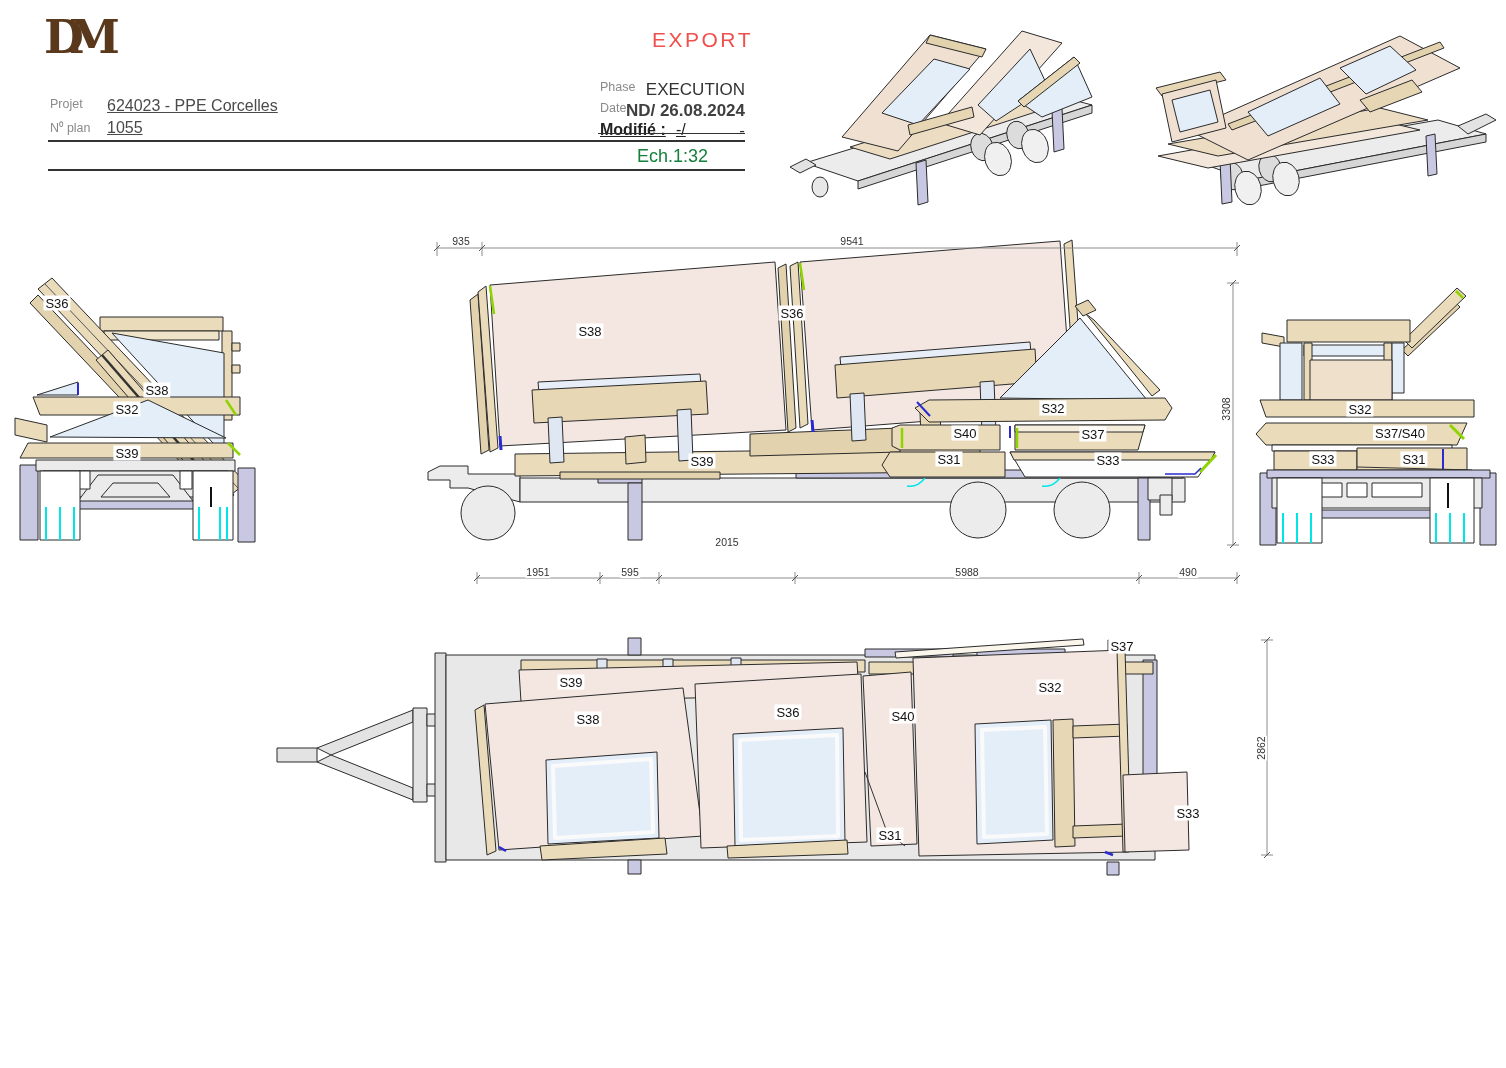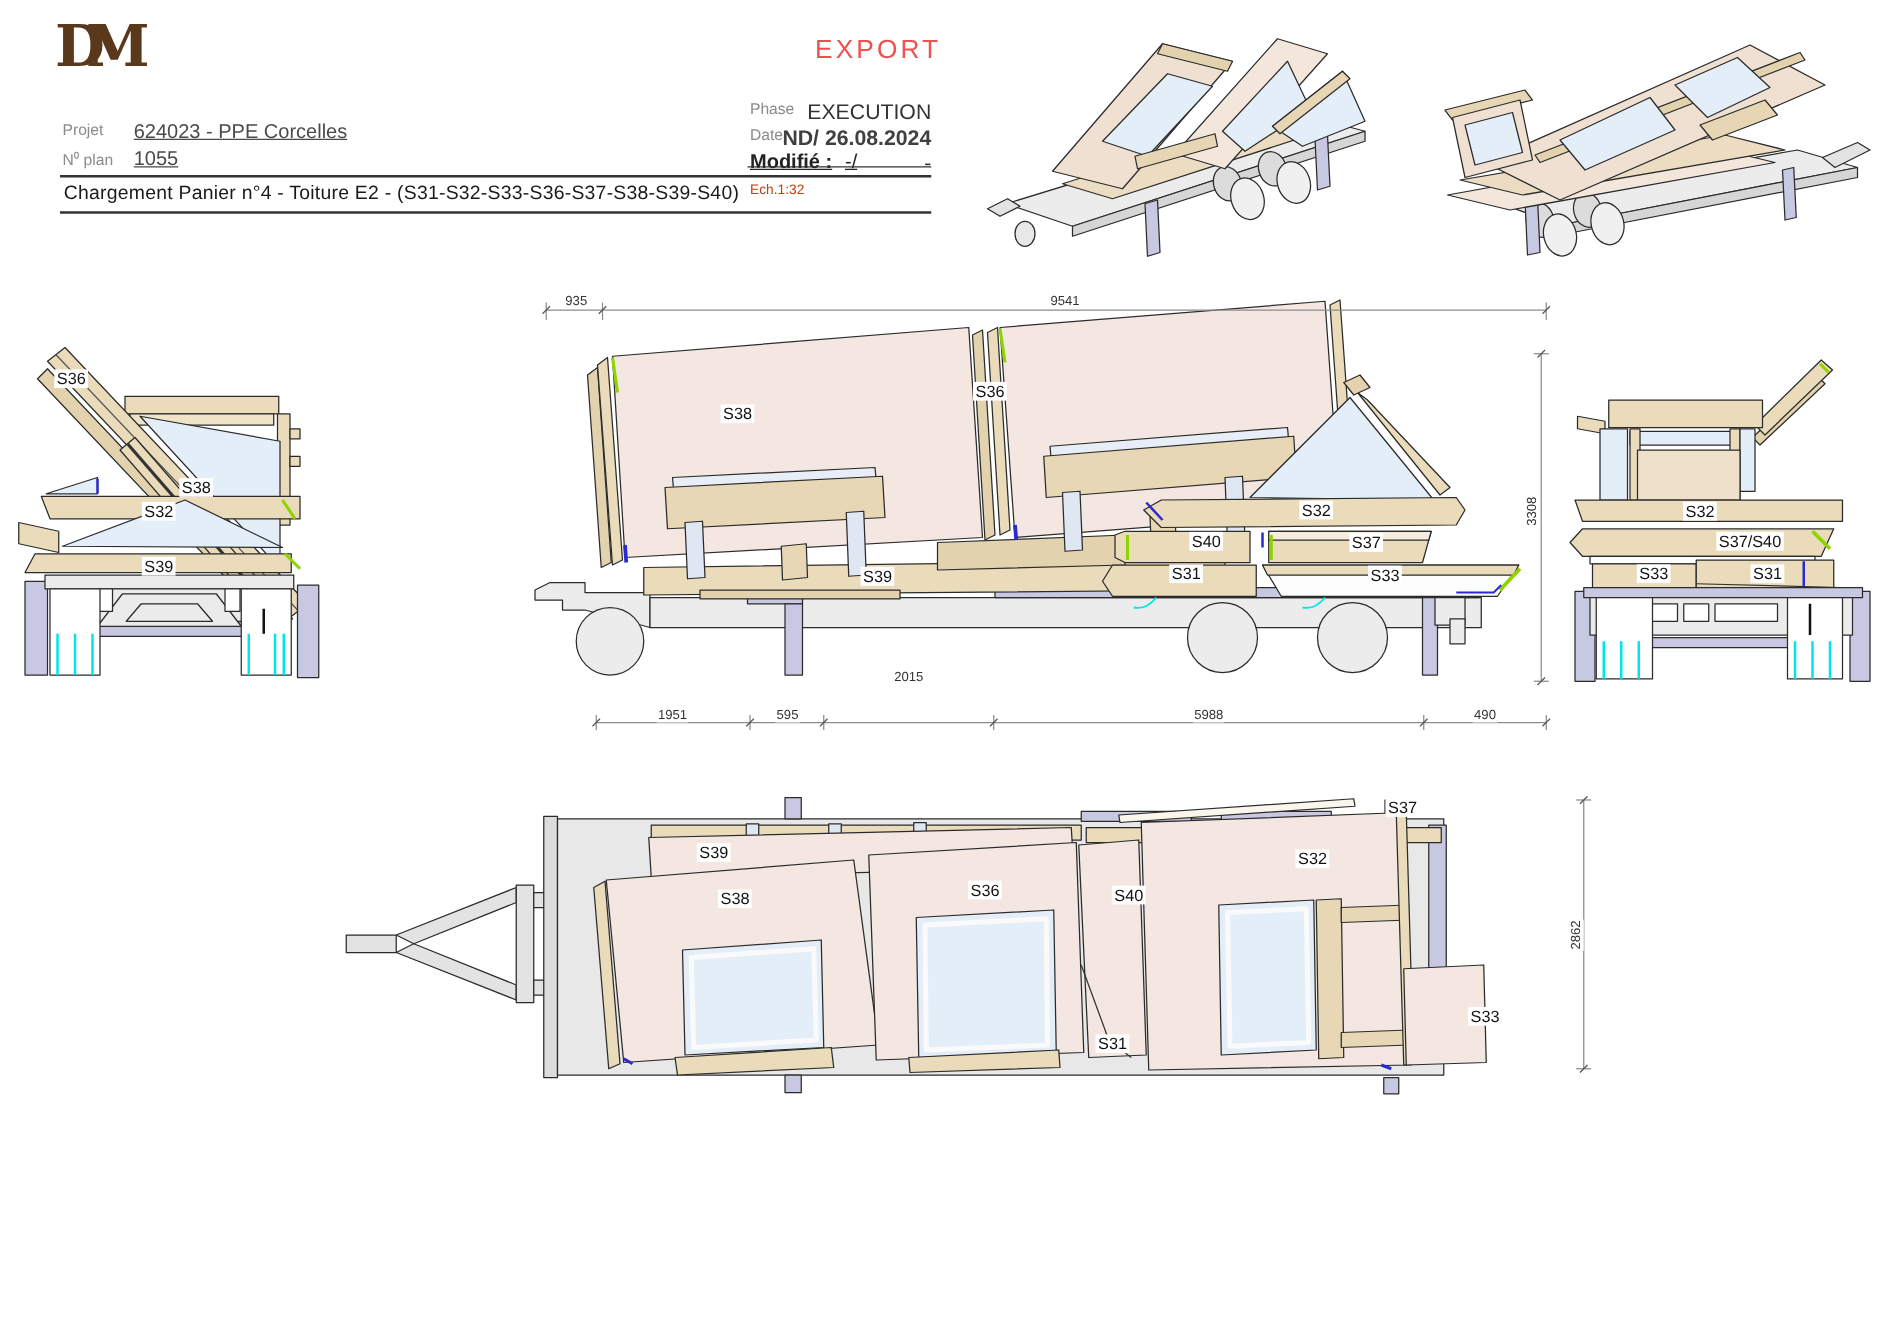--- a/index.html
+++ b/index.html
@@ -7,21 +7,21 @@
          font-family:"Liberation Sans",sans-serif;color:#222;}
   
   .logo{position:absolute;left:44px;top:10px;font-family:"DejaVu Serif",serif;font-weight:bold;
         font-size:46px;letter-spacing:-15px;color:#5a381c;}
   .export{position:absolute;left:652px;top:28px;font-size:21px;letter-spacing:2.5px;color:#f0504e;}
   .hlabel{position:absolute;font-size:12.5px;color:#8a8a8a;}
   .hvalue{position:absolute;font-size:16px;color:#4a4a4a;text-decoration:underline;}
   .hright{position:absolute;width:145px;text-align:right;font-size:17px;color:#333;}
   .rule{position:absolute;background:#333;}
   .title{position:absolute;left:51px;top:146px;font-size:15.5px;color:#1a1a1a;letter-spacing:.2px;}
-  .scale{position:absolute;left:600px;top:146px;width:145px;text-align:left;font-size:11px;color:#c2410c;}
+  .scale{position:absolute;left:600px;top:146px;width:145px;text-align:center;font-size:18px;color:#15803d;}
   
   .chip{position:absolute;transform:translate(-50%,-50%);background:#fff;padding:0 2px;
         font-size:13px;color:#111;white-space:nowrap;line-height:15px;}
   .dim{position:absolute;transform:translate(-50%,-50%);font-size:10.5px;color:#333;background:#fff;
        padding:0 1px;white-space:nowrap;}
   .dim.vert{transform:translate(-50%,-50%) rotate(-90deg);}
   svg{position:absolute;overflow:visible;}
   svg *{vector-effect:non-scaling-stroke;}
 </style>
 </head>
@@ -40,21 +40,20 @@
   <div class="hlabel" style="left:600px;top:80px">Phase</div>
   <div class="hright" style="left:600px;top:80px">EXECUTION</div>
   <div class="hlabel" style="left:600px;top:101px">Date</div>
   <div class="hright" style="left:600px;top:101px;font-weight:bold;color:#404040">ND/ 26.08.2024</div>
   <div class="hvalue" style="left:600px;top:121px;color:#222;font-weight:bold">Modifié :</div>
   <div class="hvalue" style="left:676px;top:121px;color:#222">-/</div>
   <div class="hright" style="left:600px;top:121px">-</div>
 
   <div class="rule" style="left:598px;top:133px;width:147px;height:1px"></div>
   <div class="rule" style="left:48px;top:140px;width:697px;height:2px"></div>
-  <div class="title">Chargement Panier n°4 - Toiture E2 - (S31-S32-S33-S36-S37-S38-S39-S40)</div>
   <div class="scale">Ech.1:32</div>
   <div class="rule" style="left:48px;top:169px;width:697px;height:1.5px"></div>
 
   <svg style="left:790px;top:5px" width="350" height="205" viewBox="0 0 350 205">
     <g stroke="#2b2b2b" stroke-width="1" stroke-linejoin="round">
       <g>
         <polygon points="15,158 250,86 302,100 68,176" fill="#ececec"></polygon>
         <polygon points="68,176 302,100 302,108 68,184" fill="#d6d6d6"></polygon>
         <polygon points="0,162 16,154 26,160 10,168" fill="#e3e3e3"></polygon>
         <ellipse cx="30" cy="182" rx="8" ry="10" fill="#e8e8e8"></ellipse>

